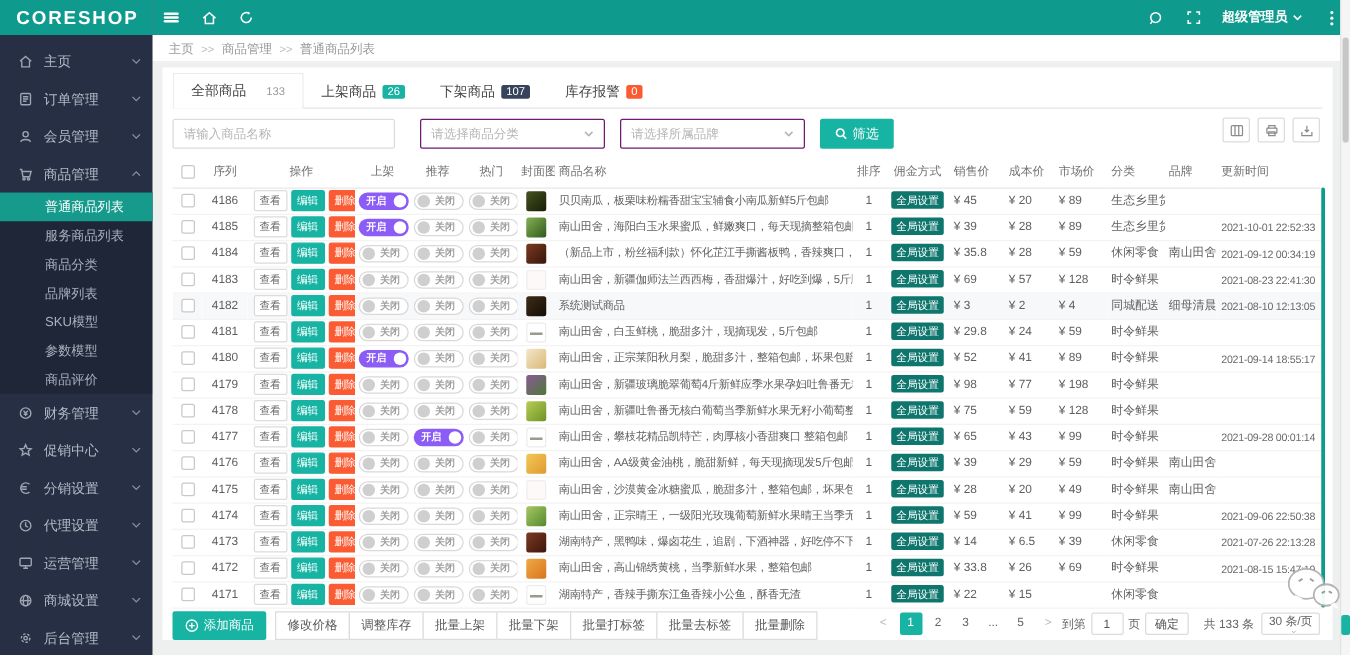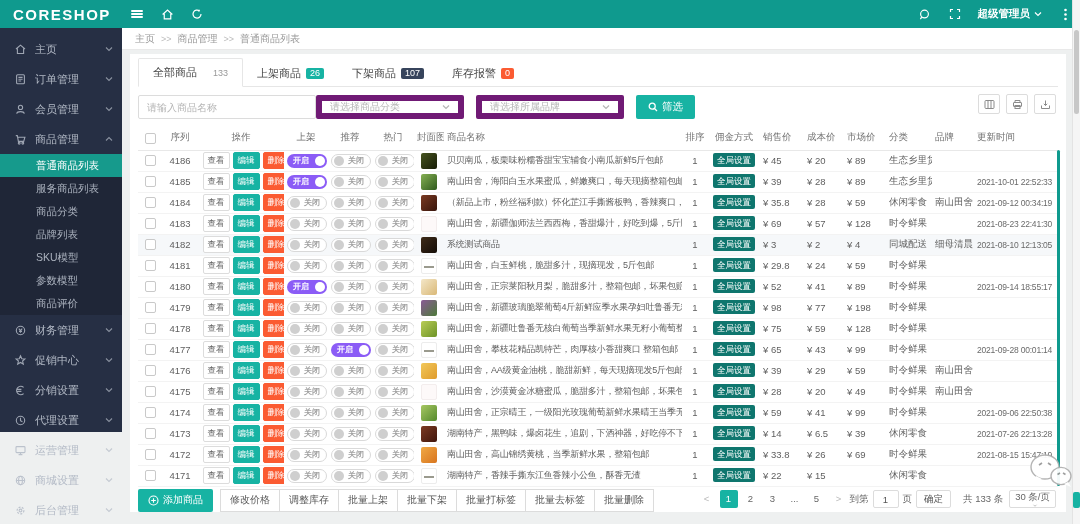--- a/index.html
+++ b/index.html
@@ -1,20 +1,20 @@
 <!DOCTYPE html>
 <html><head>
 <meta charset="utf-8">
 <style>
   *{box-sizing:border-box;margin:0;padding:0;font-family:"Liberation Sans","DejaVu Sans",sans-serif;}
   html,body{width:1080px;height:524px;overflow:hidden;background:#eef0f0;position:relative;}
   svg{display:block}
 
   
-  .sidebar{position:absolute;left:0;top:0;width:122px;height:432px;background:#262f44;z-index:5;}
+  .sidebar{position:absolute;left:0;top:0;width:122px;height:524px;background:#262f44;z-index:5;}
   .logo{height:28px;background:#0f9a8e;color:#fff;font-weight:bold;font-size:15px;letter-spacing:1.5px;display:flex;align-items:center;padding-left:13px;}
   .menu{padding-top:6px;}
   .m-item{height:30px;display:flex;align-items:center;color:#b3bac6;font-size:11px;padding:0 10px 0 14px;cursor:pointer;position:relative;}
   .m-item .ic{width:13px;height:13px;margin-right:8px;opacity:.85;flex:none;}
   .m-item .chev{position:absolute;right:9px;opacity:.7;}
   .submenu{background:rgba(0,0,0,.18);}
   .s-item{height:23px;display:flex;align-items:center;color:#aab1bd;font-size:10.5px;padding-left:36px;cursor:pointer;}
   .s-item.active{background:#169a8c;color:#fff;}
 
   
@@ -35,23 +35,23 @@
   
   .tabs{position:absolute;left:8px;right:8px;top:4px;height:29px;border-bottom:1px solid #e6e6e6;display:flex;align-items:flex-end;}
   .tab{font-size:11px;color:#444;padding:6px 14px;display:flex;align-items:center;cursor:pointer;position:relative;top:1px;}
   .tab.active{background:#fff;border:1px solid #e6e6e6;border-bottom:1px solid #fff;border-radius:2px 2px 0 0;}
   .cnt{margin-left:16px;font-size:9px;color:#999;}
   .badge{margin-left:5px;font-size:9px;color:#fff;padding:1px 4px;border-radius:2px;line-height:1;}
   .badge.teal{background:#17b3a3}.badge.dark{background:#37445c}.badge.red{background:#fb5b32}
 
   
   .filters{position:absolute;left:8px;top:40px;height:26px;display:flex;align-items:center;}
-  .f-input{width:178px;height:24px;border:1px solid #dcdcdc;border-radius:2px;font-size:10px;padding:0 8px;color:#666;margin-right:0;outline:none;}
+  .f-input{width:178px;height:24px;border:1px solid #dcdcdc;border-radius:2px;font-size:10px;padding:0 8px;color:#666;margin-right:20px;outline:none;}
   .f-input::placeholder{color:#b5b5b5}
-  .f-select{width:148px;height:24px;border:6px solid #701a75;border-radius:2px;font-size:10px;color:#b5b5b5;margin-right:12px;display:flex;align-items:center;justify-content:space-between;padding:0 8px;cursor:pointer;background:#fff;gap:16px;}
+  .f-select{width:148px;height:24px;border:1px solid #701a75;border-radius:2px;font-size:10px;color:#b5b5b5;margin-right:12px;display:flex;align-items:center;justify-content:space-between;padding:0 8px;cursor:pointer;background:#fff;gap:16px;}
   .btn-search{height:24px;background:#17b3a3;color:#fff;border:none;border-radius:2px;font-size:10.5px;padding:0 12px;display:flex;align-items:center;cursor:pointer;}
   .btn-search svg{margin-right:4px}
   .tool-ics{position:absolute;right:10px;top:40px;display:flex;}
   .tool-btn{width:22px;height:20px;border:1px solid #dcdcdc;border-radius:2px;margin-left:6px;display:flex;align-items:center;justify-content:center;color:#8b8b8b;cursor:pointer;background:#fff;}
 
   
   table{position:absolute;left:8px;top:72px;width:920px;border-collapse:collapse;table-layout:fixed;}
   th{height:24px;font-size:9.5px;font-weight:400;color:#717171;border-bottom:1px solid #e8e8e8;padding:0 3px;white-space:nowrap;overflow:hidden;}
   td{height:21px;font-size:9.5px;color:#5f5f5f;border-bottom:1px solid #f3f3f3;padding:0 3px;white-space:nowrap;overflow:hidden;}
   .al{text-align:left}.ac{text-align:center}

